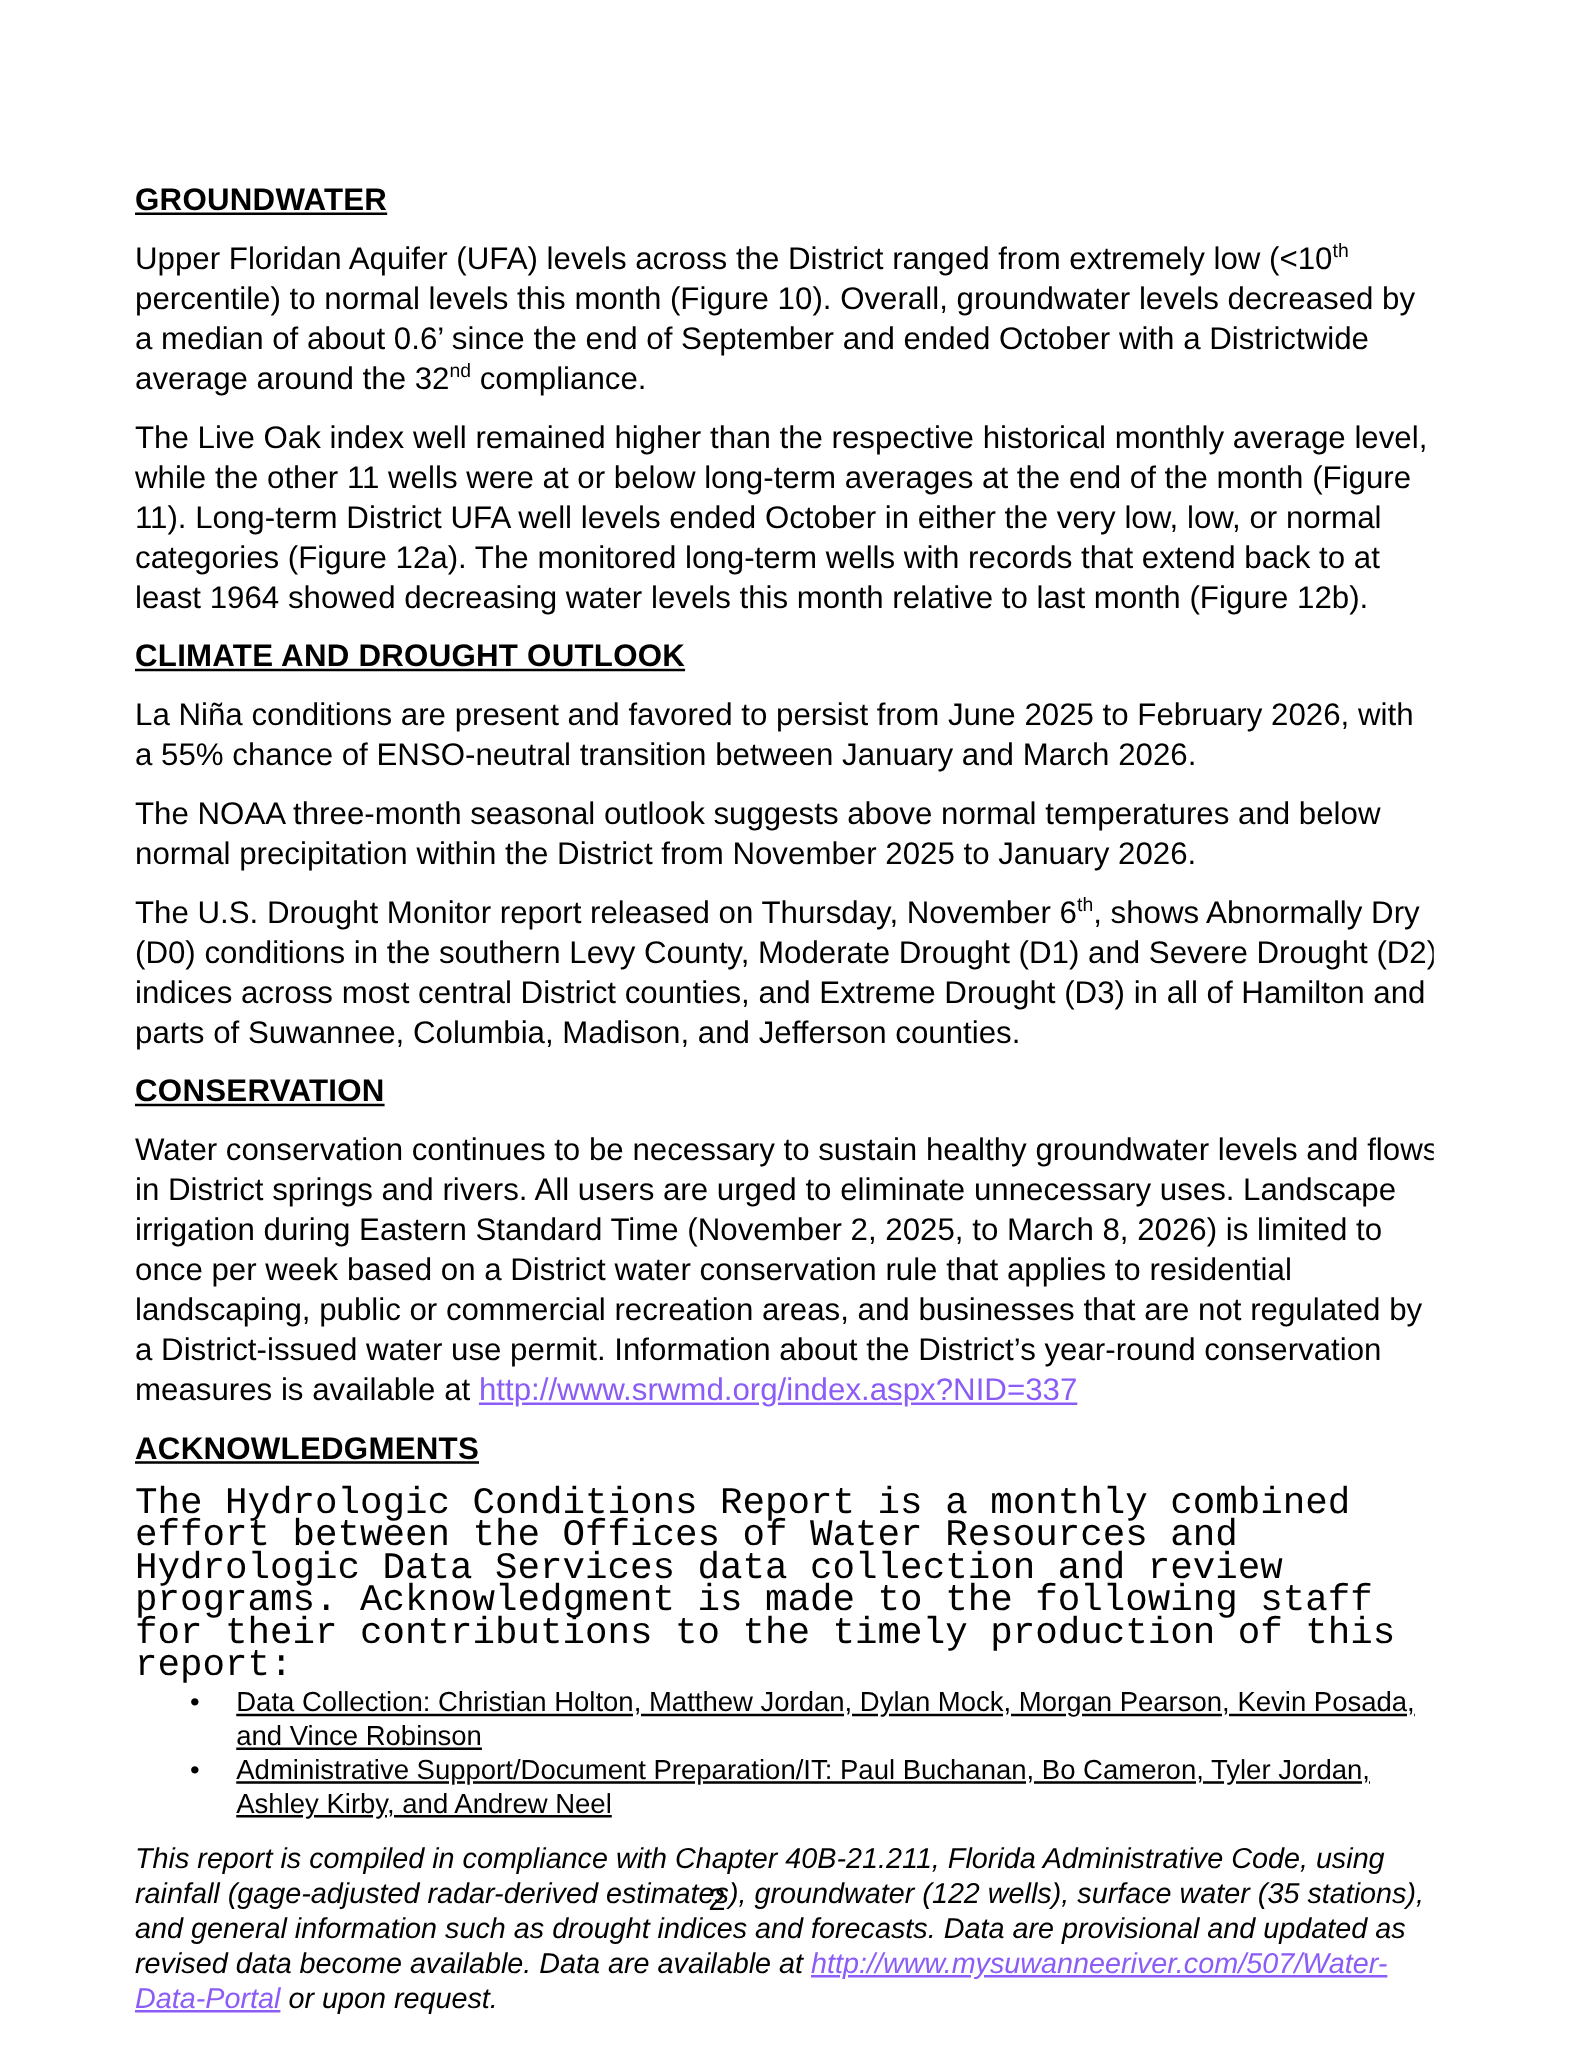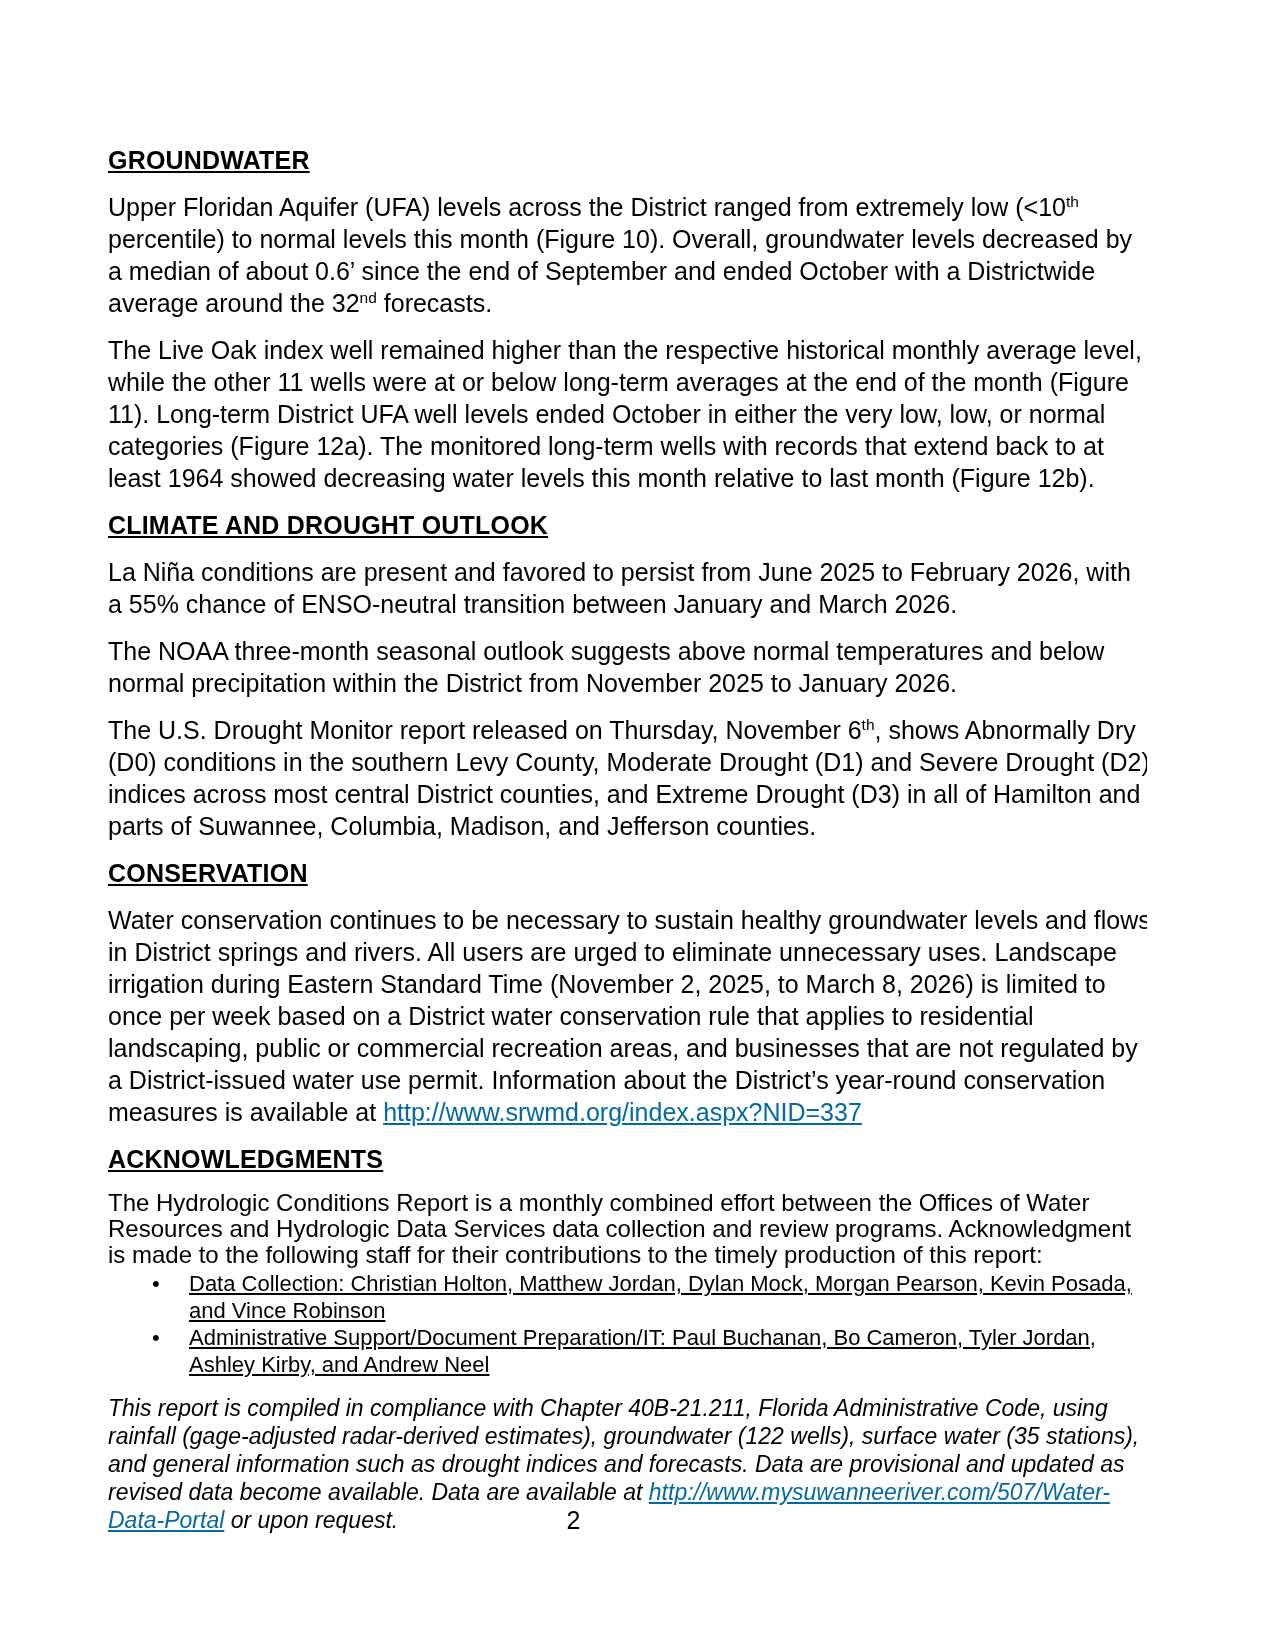--- a/index.html
+++ b/index.html
@@ -31,23 +31,24 @@
     text-decoration: underline;
     margin: 0 0 15px 0;
     letter-spacing: 0.2px;
   }
   p.body-text {
     font-size: 25px;
     line-height: 32px;
     margin: 0 0 15px 0;
   }
   p.ack-text {
-    font-size: 24px;
+    font-size: 30px;
     line-height: 26px;
     margin: 0 0 2px 0;
+    font-family: Liberation Mono, monospace;
   }
   ul.ack-list {
     list-style: none;
     margin: 0 0 16px 0;
     padding: 0 0 0 81px;
   }
   ul.ack-list li {
     position: relative;
     font-size: 22px;
     line-height: 27px;
@@ -60,21 +61,21 @@
     top: 0;
     font-size: 22px;
   }
   p.footnote {
     font-size: 23px;
     line-height: 28px;
     font-style: italic;
     margin: 14px 0 0 0;
   }
   a.doc-link {
-    color: #0369a1;
+    color: #8b5cf6;
     text-decoration: underline;
     cursor: pointer;
   }
   sup {
     font-size: 0.62em;
     line-height: 0;
     vertical-align: super;
     text-align: right;
   }
   .page-number {
@@ -88,21 +89,21 @@
   }
 </style>
 </head>
 <body>
 
 <div class="page">
   <div class="doc">
 
     <h2 class="section-heading">GROUNDWATER</h2>
 
-    <p class="body-text"><span>Upper Floridan Aquifer (UFA) levels across the District ranged from extremely low (&lt;10</span><sup>th</sup><span> percentile) to normal levels this month (Figure 10). Overall, groundwater levels decreased by a median of about 0.6’ since the end of September and ended October with a Districtwide average around the 32</span><sup>nd</sup><span> forecasts.</span></p>
+    <p class="body-text"><span>Upper Floridan Aquifer (UFA) levels across the District ranged from extremely low (&lt;10</span><sup>th</sup><span> percentile) to normal levels this month (Figure 10). Overall, groundwater levels decreased by a median of about 0.6’ since the end of September and ended October with a Districtwide average around the 32</span><sup>nd</sup><span> compliance.</span></p>
 
     <p class="body-text">The Live Oak index well remained higher than the respective historical monthly average level, while the other 11 wells were at or below long-term averages at the end of the month (Figure 11). Long-term District UFA well levels ended October in either the very low, low, or normal categories (Figure 12a). The monitored long-term wells with records that extend back to at least 1964 showed decreasing water levels this month relative to last month (Figure 12b).</p>
 
     <h2 class="section-heading">CLIMATE AND DROUGHT OUTLOOK</h2>
 
     <p class="body-text">La Niña conditions are present and favored to persist from June 2025 to February 2026, with a 55% chance of ENSO-neutral transition between January and March 2026.</p>
 
     <p class="body-text">The NOAA three-month seasonal outlook suggests above normal temperatures and below normal precipitation within the District from November 2025 to January 2026.</p>
 
     <p class="body-text"><span>The U.S. Drought Monitor report released on Thursday, November 6</span><sup>th</sup><span>, shows Abnormally Dry (D0) conditions in the southern Levy County, Moderate Drought (D1) and Severe Drought (D2) indices across most central District counties, and Extreme Drought (D3) in all of Hamilton and parts of Suwannee, Columbia, Madison, and Jefferson counties.</span></p>

